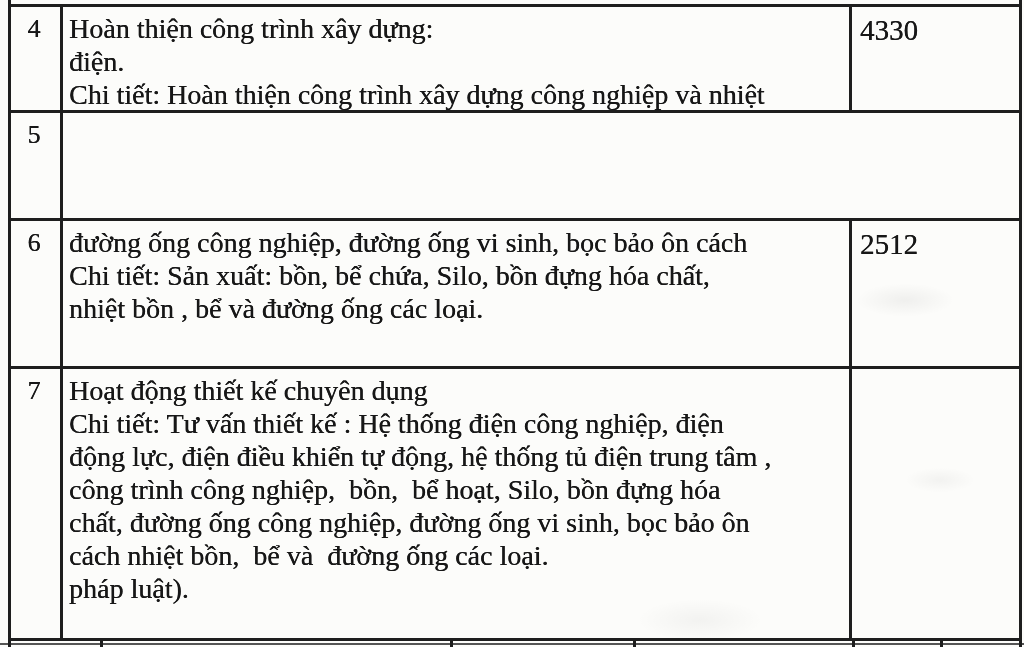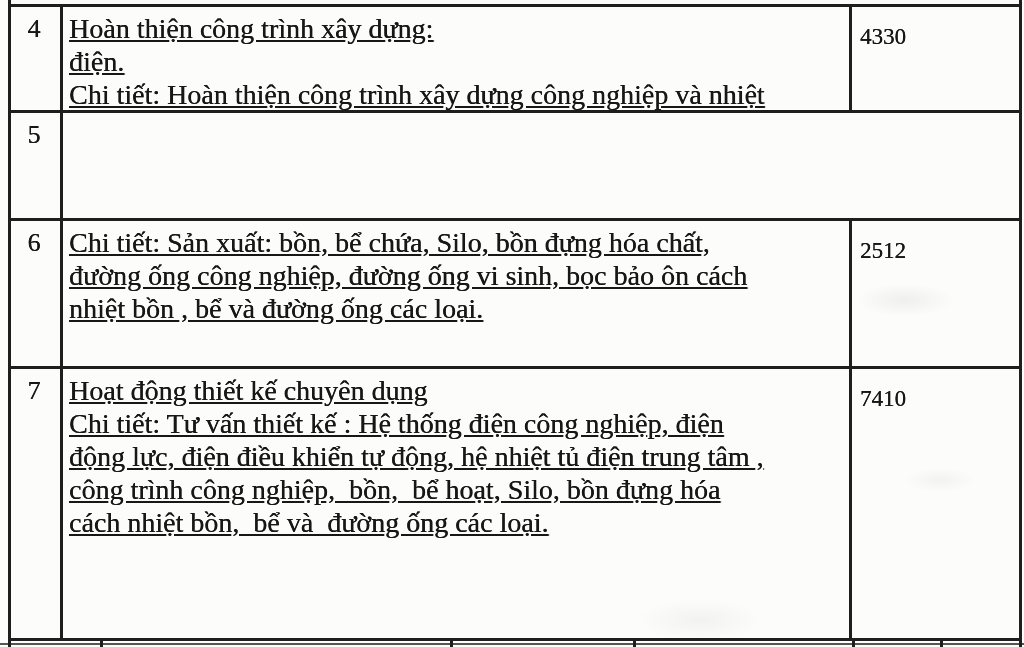--- a/index.html
+++ b/index.html
@@ -46,25 +46,25 @@
   }
   .desc-cell {
     border-right: 3px solid #1e1e1e;
     box-sizing: border-box;
     padding: 5px 2px 0 6px;
     font-size: 28px;
     line-height: 33px;
     overflow: hidden;
     text-shadow: 0.3px 0 0 currentColor;
   }
-  .desc-cell .line { white-space: pre; text-decoration: underline; }
+  .desc-cell .line { white-space: pre; }
   .code-cell {
     box-sizing: border-box;
-    padding: 17px 0 0 8px;
-    font-size: 23px;
+    padding: 7px 0 0 8px;
+    font-size: 29px;
     text-shadow: 0.3px 0 0 currentColor;
   }
   
   .bottom-artifact-line {
     position: absolute;
     left: 0; top: 643px;
     width: 1024px; height: 2px;
     background: rgba(30,30,30,0.75);
   }
   .bottom-tick {
@@ -89,36 +89,37 @@
           <div class="line">Chi tiết: Hoàn thiện công trình xây dựng công nghiệp và nhiệt</div>
         </div>
     <div class="code-cell">4330</div>
   </div>
       <div class="row">
     <div class="no-cell">5</div>
   </div>
       <div class="row">
     <div class="no-cell">6</div>
     <div class="desc-cell">
+          <div class="line">đường ống công nghiệp, đường ống vi sinh, bọc bảo ôn cách</div>
           <div class="line">Chi tiết: Sản xuất: bồn, bể chứa, Silo, bồn đựng hóa chất,</div>
-          <div class="line">đường ống công nghiệp, đường ống vi sinh, bọc bảo ôn cách</div>
           <div class="line">nhiệt bồn , bể và đường ống các loại.</div>
         </div>
     <div class="code-cell">2512</div>
   </div>
       <div class="row">
     <div class="no-cell">7</div>
     <div class="desc-cell">
           <div class="line">Hoạt động thiết kế chuyên dụng</div>
           <div class="line">Chi tiết: Tư vấn thiết kế : Hệ thống điện công nghiệp, điện</div>
-          <div class="line">động lực, điện điều khiển tự động, hệ nhiệt tủ điện trung tâm ,</div>
+          <div class="line">động lực, điện điều khiển tự động, hệ thống tủ điện trung tâm ,</div>
           <div class="line">công trình công nghiệp,  bồn,  bể hoạt, Silo, bồn đựng hóa</div>
+          <div class="line">chất, đường ống công nghiệp, đường ống vi sinh, bọc bảo ôn</div>
           <div class="line">cách nhiệt bồn,  bể và  đường ống các loại.</div>
+          <div class="line">pháp luật).</div>
         </div>
-    <div class="code-cell">7410</div>
   </div>
     </div>
 
   <div class="bottom-artifact-line"></div>
   <div class="bottom-tick" style="left:100px"></div>
   <div class="bottom-tick" style="left:450px"></div>
   <div class="bottom-tick" style="left:633px"></div>
   <div class="bottom-tick" style="left:852px"></div>
   <div class="bottom-tick" style="left:940px"></div>
 </div>

